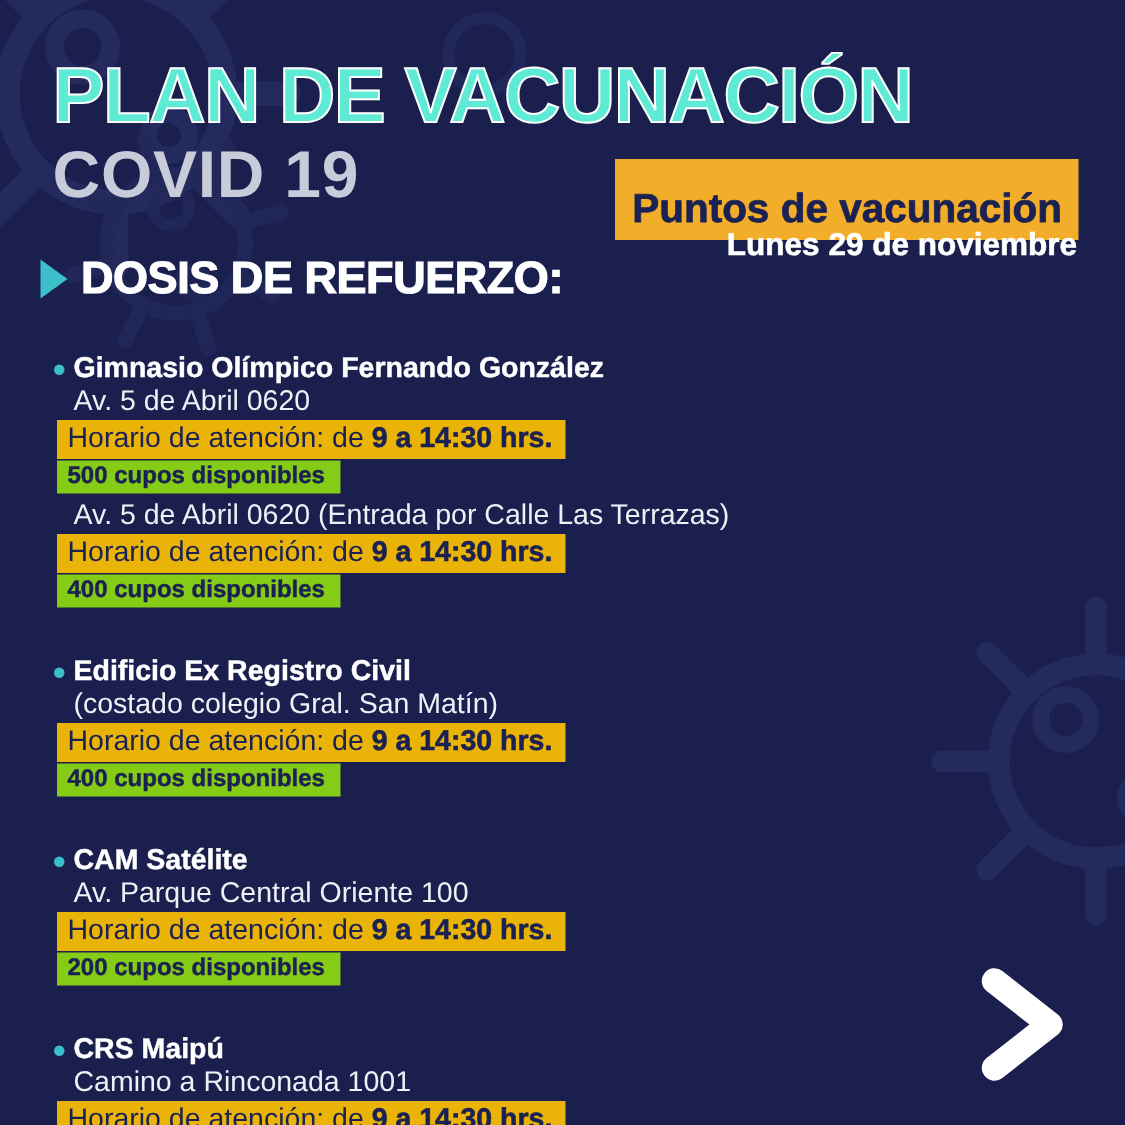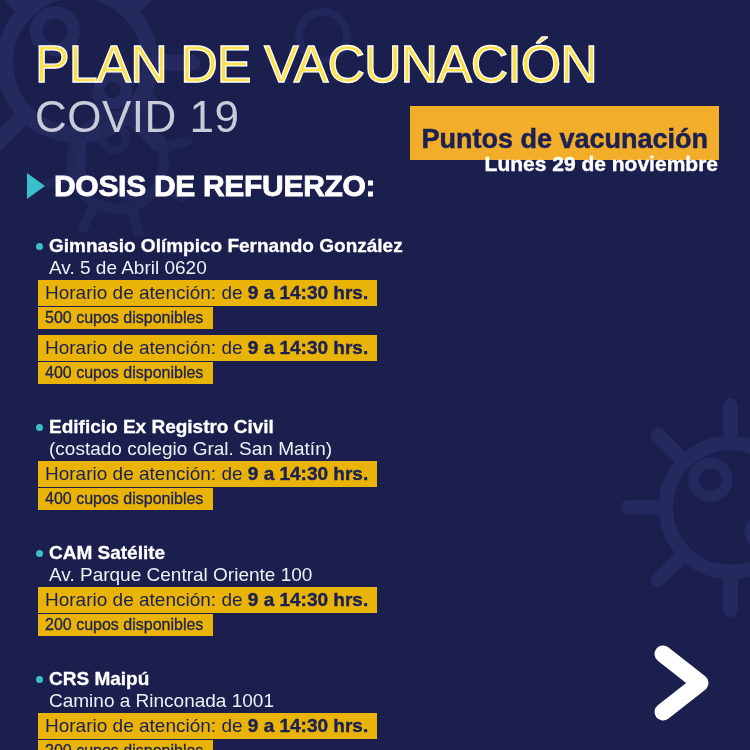--- a/index.html
+++ b/index.html
@@ -13,28 +13,28 @@
     width: 750px; height: 750px;
     background: #1a1f4e;
     overflow: hidden;
   }
   .deco { position: absolute; z-index: 0; pointer-events: none; }
   .content { position: relative; z-index: 1; }
 
   
   .header { padding: 38px 30px 0 35px; }
   .title {
-    color: #fde047;
-    font-size: 52px; font-weight: normal;
+    color: #5eead4;
+    font-size: 52px; font-weight: bold;
     line-height: 1; letter-spacing: -1px;
     -webkit-text-stroke: 1.3px #ffffff;
   }
   .subtitle {
     color: #c8cbd9;
-    font-size: 44px; font-weight: 400;
+    font-size: 44px; font-weight: 700;
     line-height: 1; margin-top: 5px; letter-spacing: 0.5px;
   }
   .badge {
     position: absolute; top: 106px; right: 31px;
     background: #f2ae2b; color: #1b2152;
     font-size: 27px; font-weight: bold;
     padding: 18px 11px 5px 11px;
     line-height: 1.15;
     -webkit-text-stroke: 0.5px #1b2152;
   }
@@ -81,22 +81,22 @@
     display: inline-block;
     margin: 2px 0 0 2px;
     background: #eab308; color: #1b2152;
     font-size: 19px; line-height: 21px;
     padding: 2px 9px 3px 7px;
   }
   .loc-schedule b { -webkit-text-stroke: 0.4px #1b2152; }
   .loc-slots {
     display: inline-block;
     margin: 1px 0 0 2px;
-    background: #eab308; color: #1b2152;
-    font-size: 16px; font-weight: normal; line-height: 17px;
+    background: #84cc16; color: #1b2152;
+    font-size: 16px; font-weight: bold; line-height: 17px;
     padding: 2px 10px 3px 7px;
     -webkit-text-stroke: 0.3px #1b2152;
   }
 
   .footnote {
     margin: 4px 0 0 33px;
     color: #f2ae2b; font-size: 16.5px; font-weight: bold;
     -webkit-text-stroke: 0.2px #f2ae2b;
   }
 
@@ -169,20 +169,21 @@
         <div class="loc-head">
           <span class="bullet"></span>
           <span class="loc-name">Gimnasio Olímpico Fernando González</span>
         </div>
         <div class="loc-address">Av. 5 de Abril 0620</div>
         <div class="bar-row"><span class="loc-schedule"><span>Horario de atención: de</span> <b>9 a 14:30 hrs.</b></span></div>
         <div class="bar-row"><span class="loc-slots">500 cupos disponibles</span></div>
       </div>
 
       <div class="location">
+        <div class="loc-address">Av. 5 de Abril 0620 (Entrada por Calle Las Terrazas)</div>
         <div class="bar-row"><span class="loc-schedule"><span>Horario de atención: de</span> <b>9 a 14:30 hrs.</b></span></div>
         <div class="bar-row"><span class="loc-slots">400 cupos disponibles</span></div>
       </div>
 
       <div class="location">
         <div class="loc-head">
           <span class="bullet"></span>
           <span class="loc-name">Edificio Ex Registro Civil</span>
         </div>
         <div class="loc-address">(costado colegio Gral. San Matín)</div>

